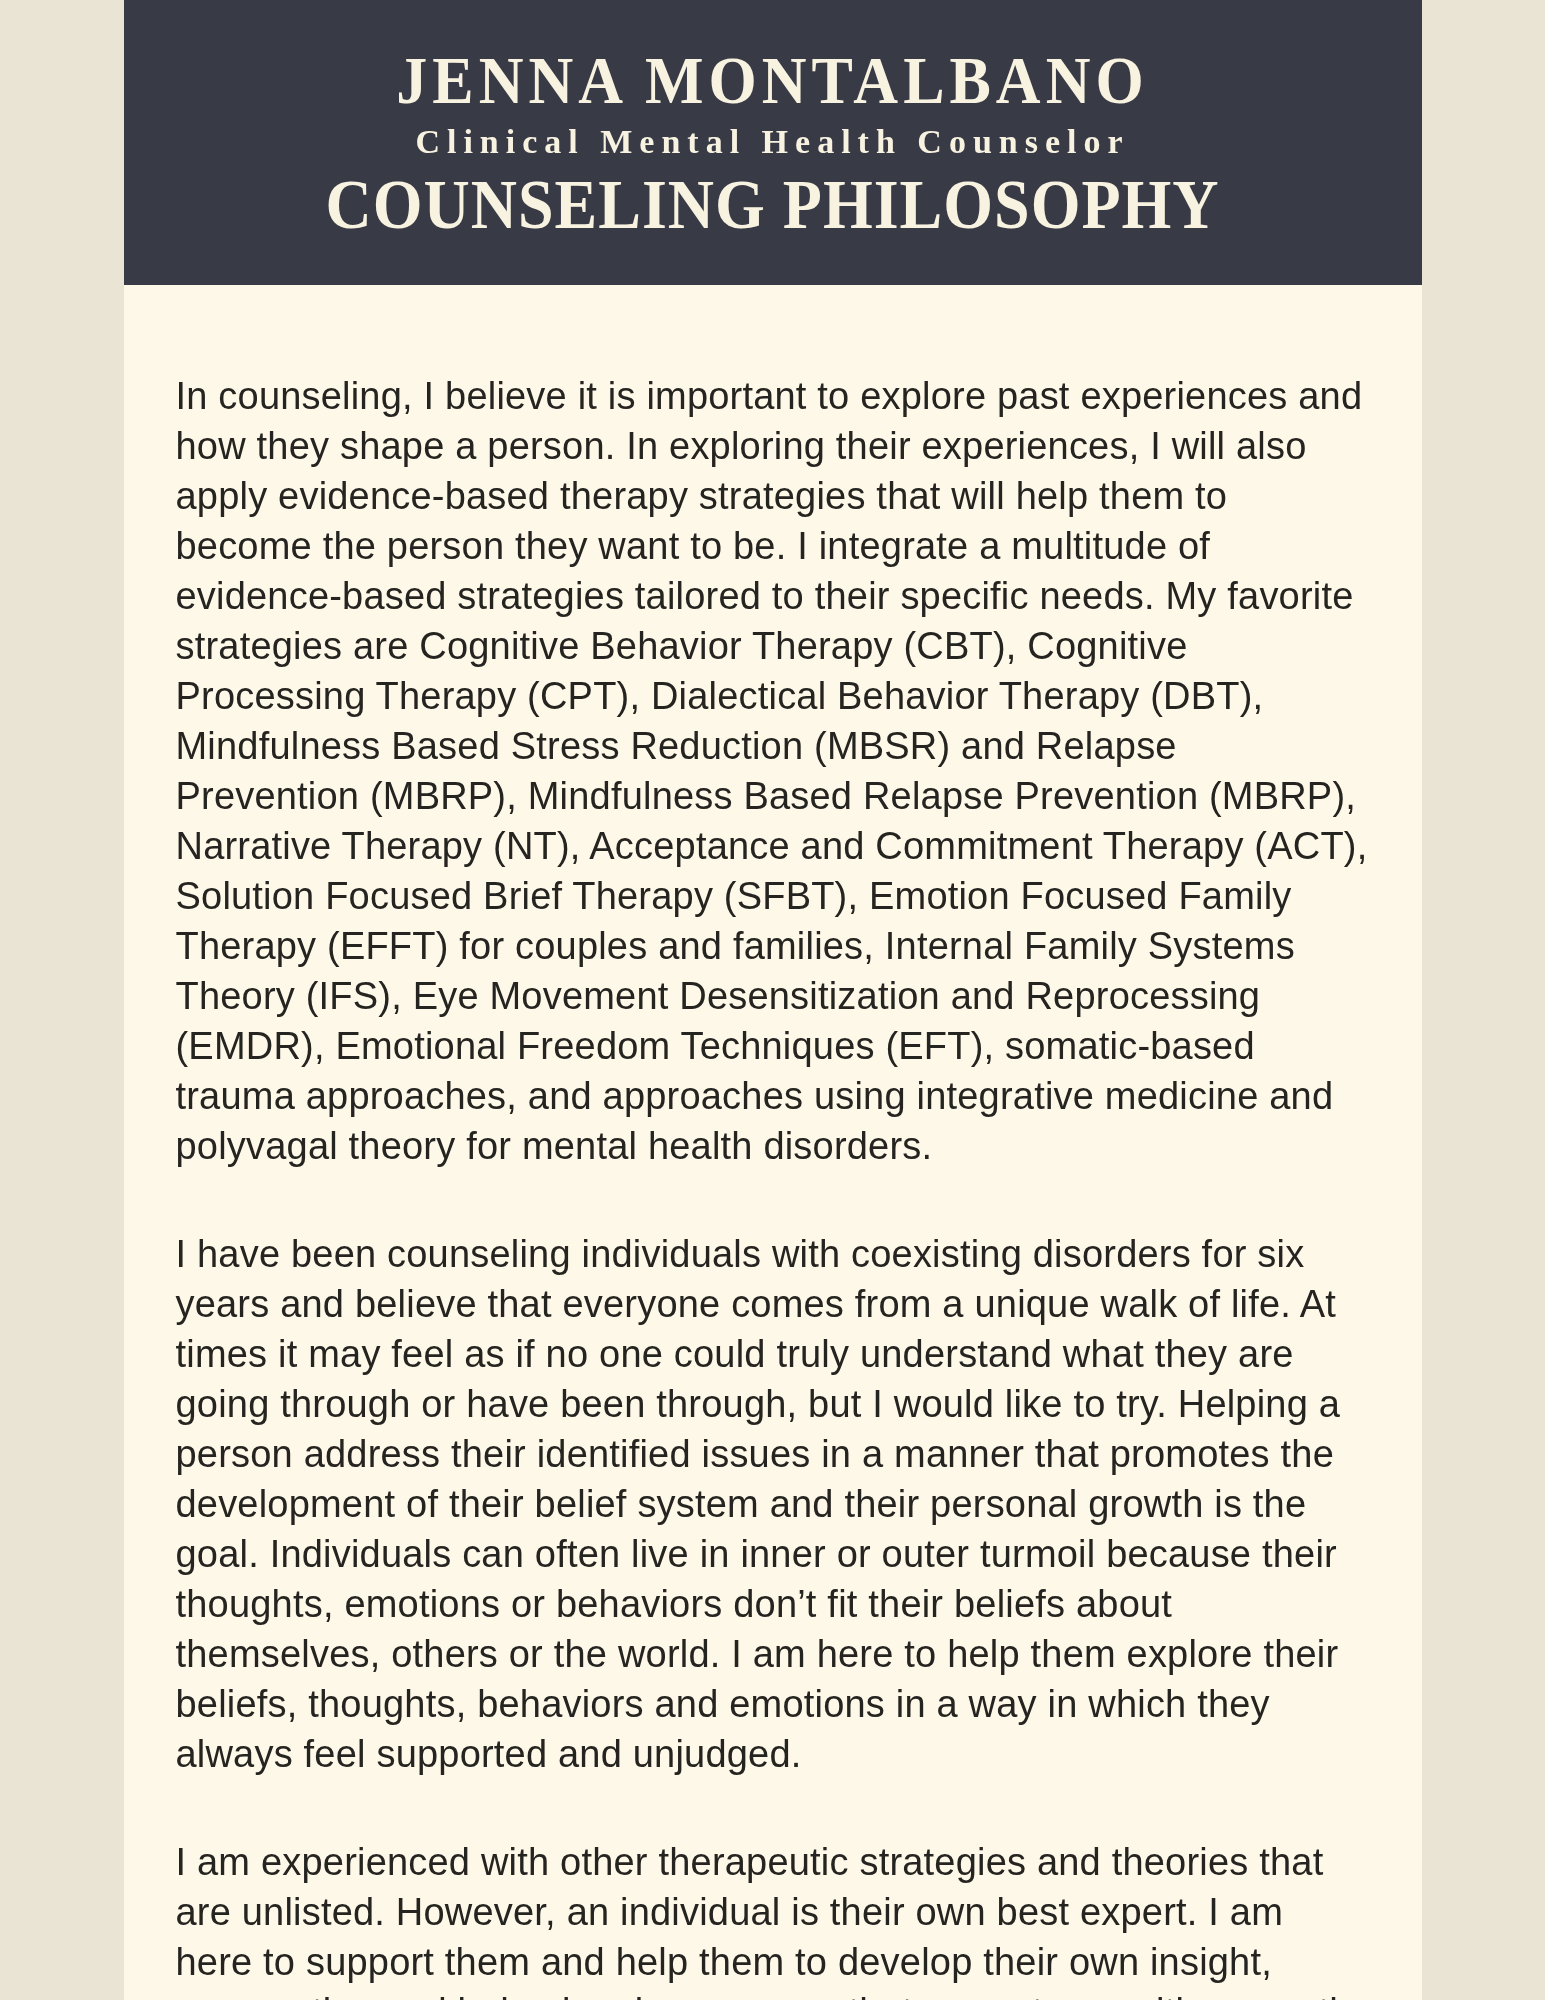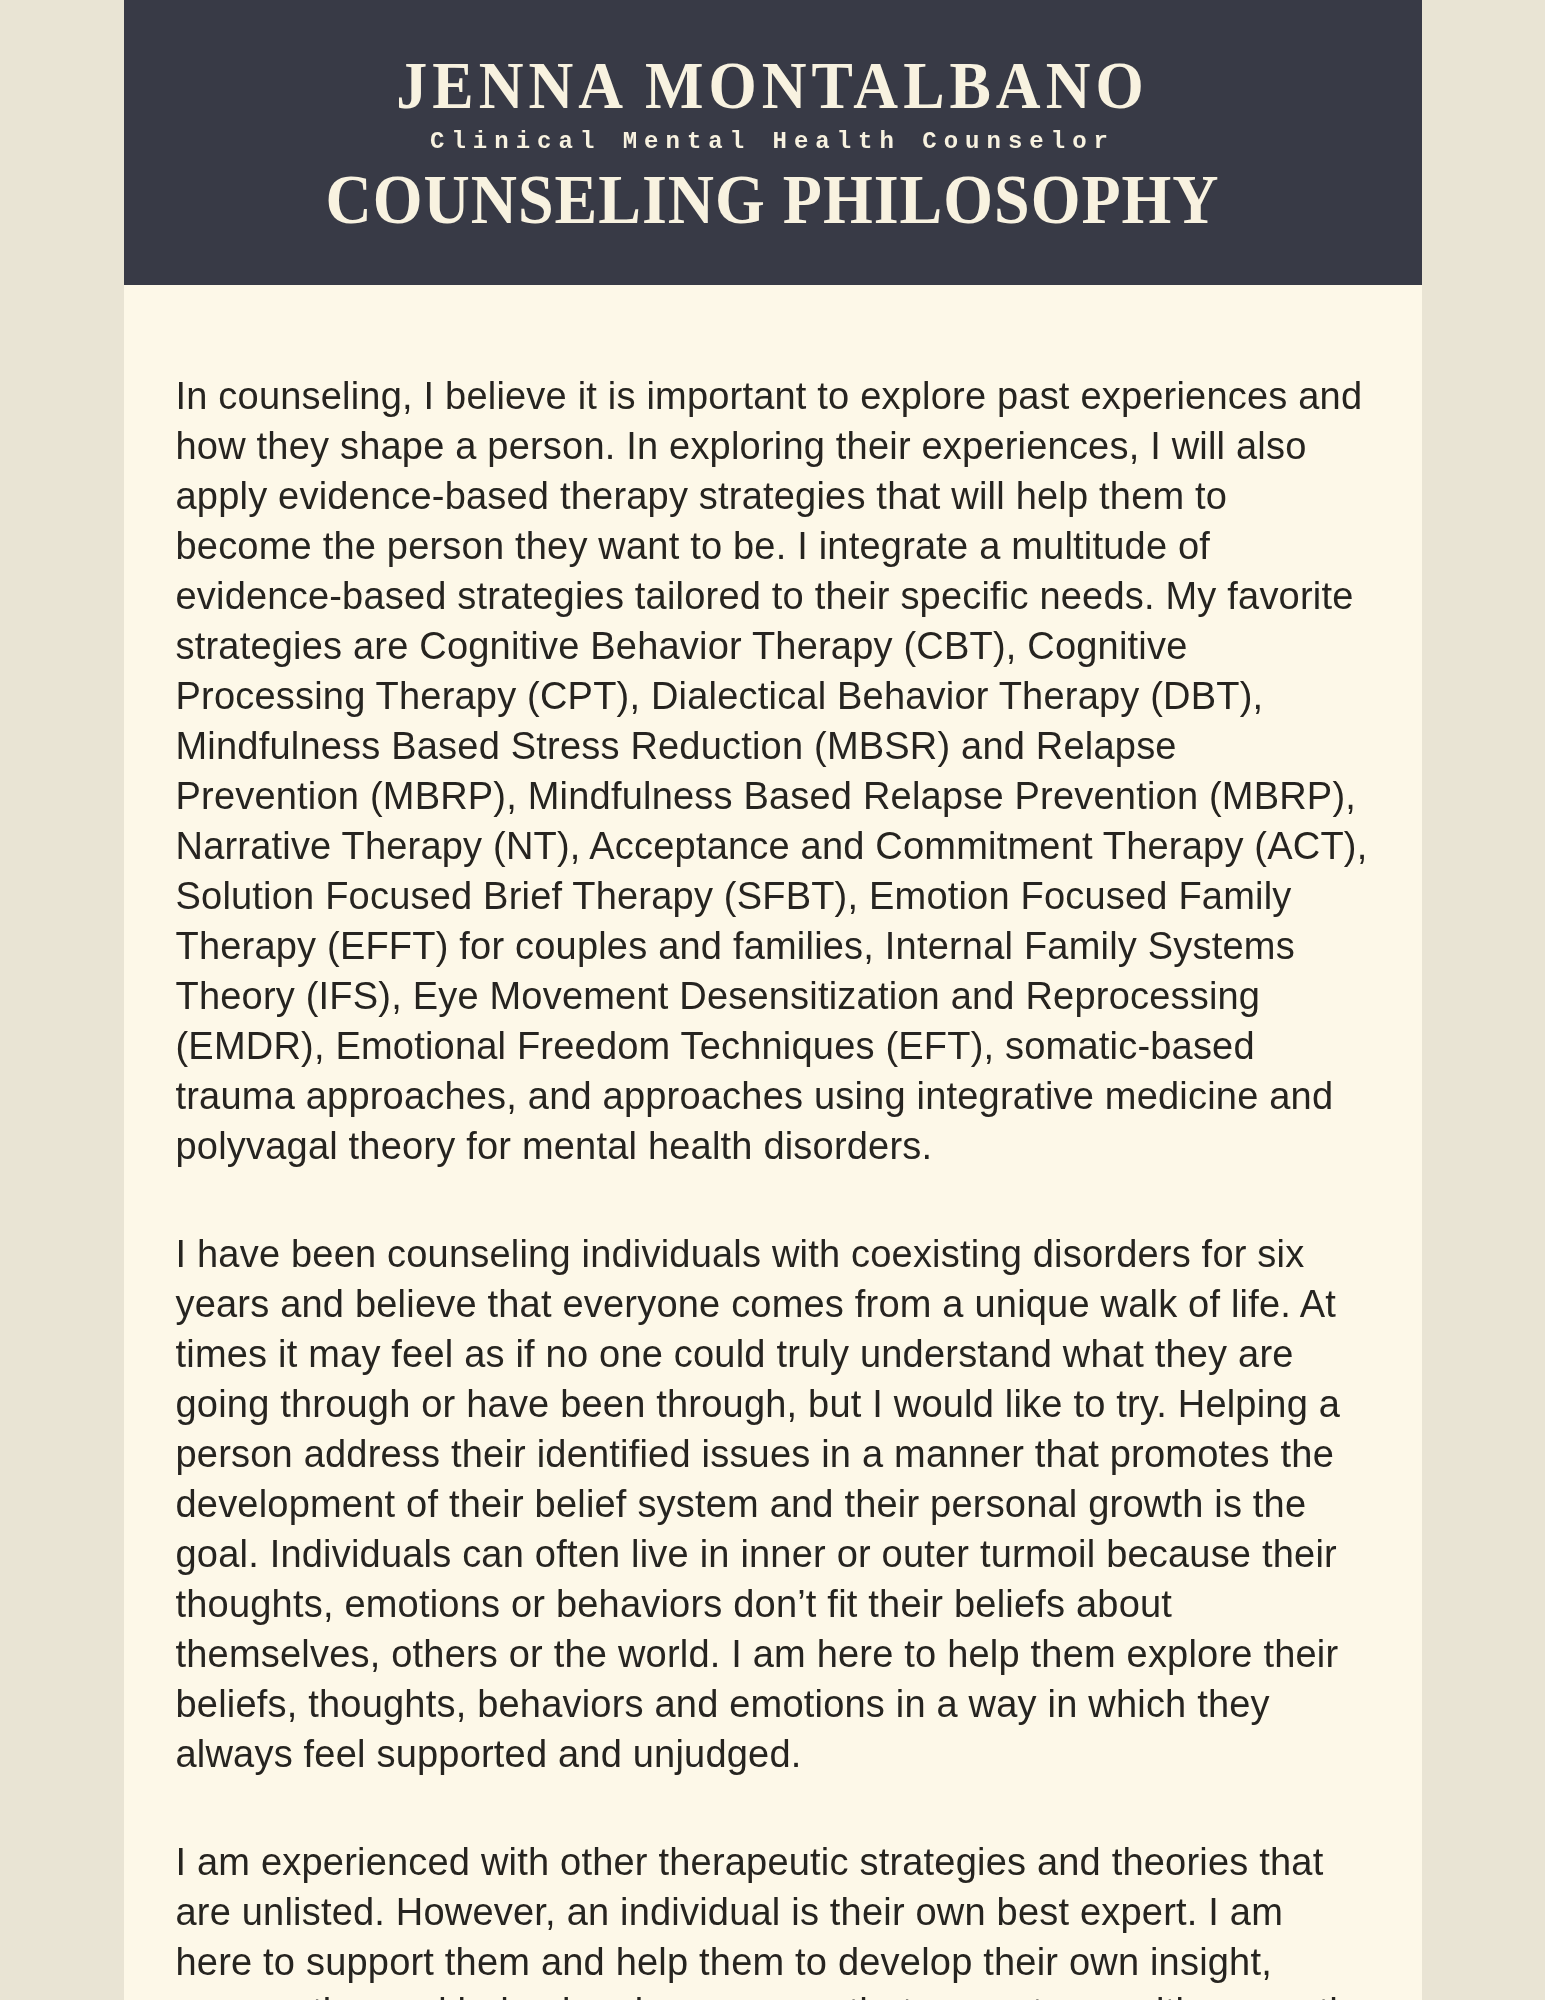--- a/index.html
+++ b/index.html
@@ -32,23 +32,23 @@
   }
   .counselor-name {
     font-family: "Liberation Serif", "DejaVu Serif", serif;
     font-weight: bold;
     font-size: 62px;
     line-height: 1;
     letter-spacing: 5px;
     transform: scaleY(1.08);
   }
   .counselor-role {
-    font-family: Liberation Mono, monospace;
+    font-family: Liberation Serif, serif;
     font-weight: bold;
-    font-size: 24px;
+    font-size: 34px;
     line-height: 1;
     letter-spacing: 7px;
   }
   .document-title {
     font-family: "Liberation Serif", "DejaVu Serif", serif;
     font-weight: bold;
     font-size: 64px;
     line-height: 1;
     letter-spacing: 1px;
     transform: scaleY(1.1);

